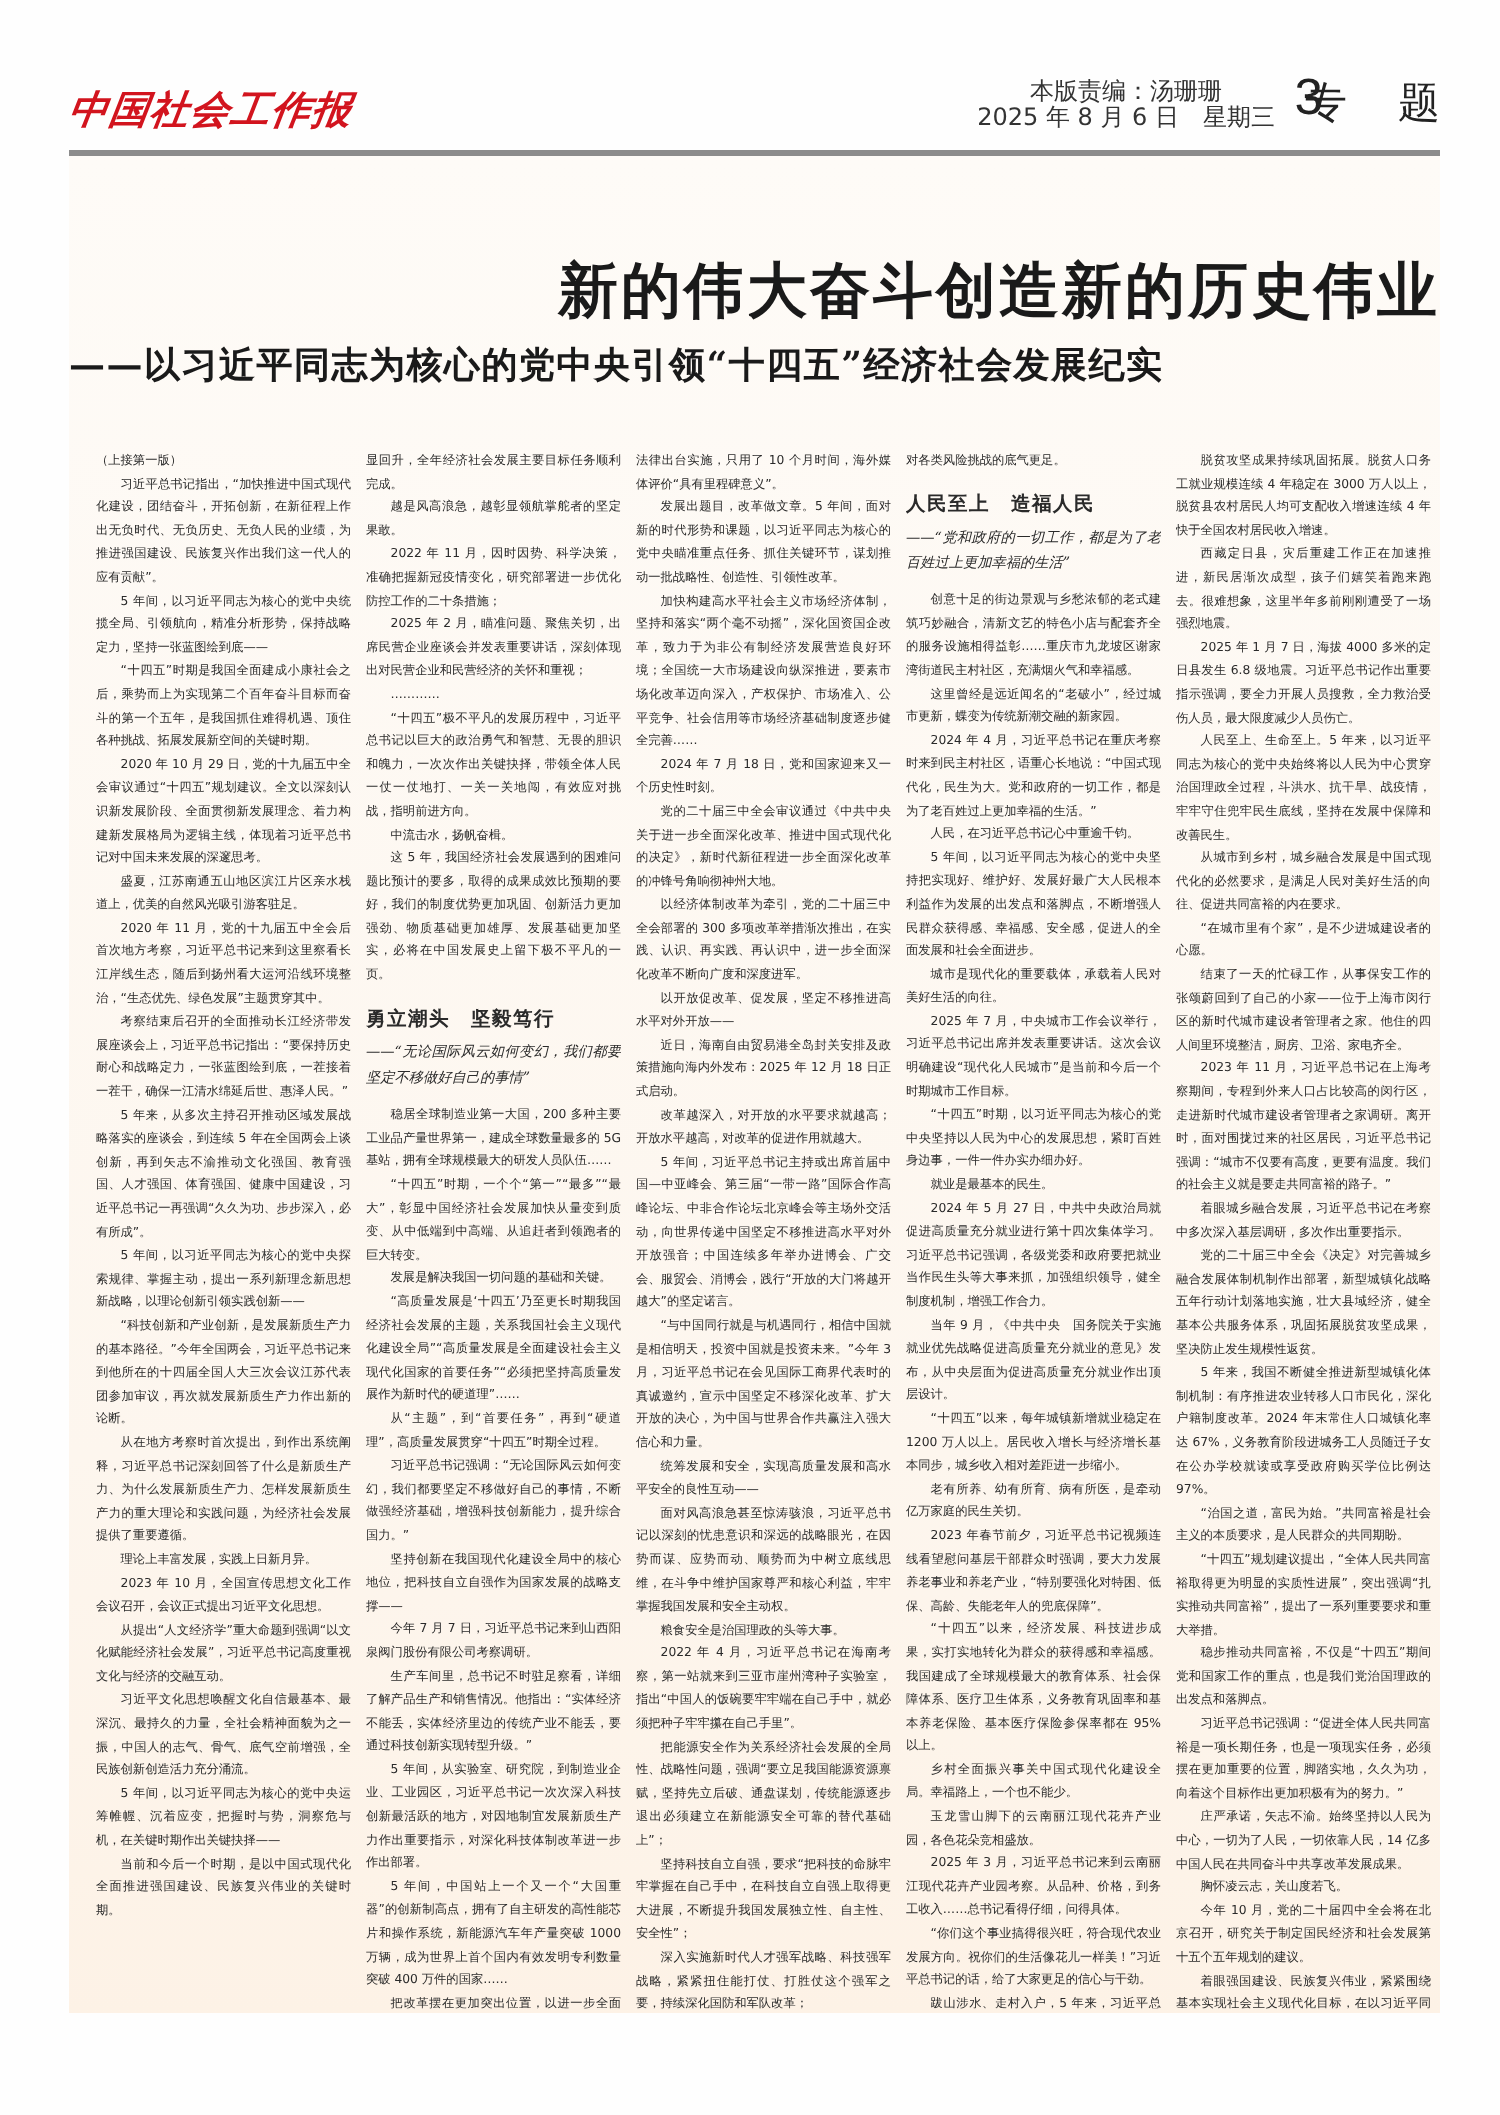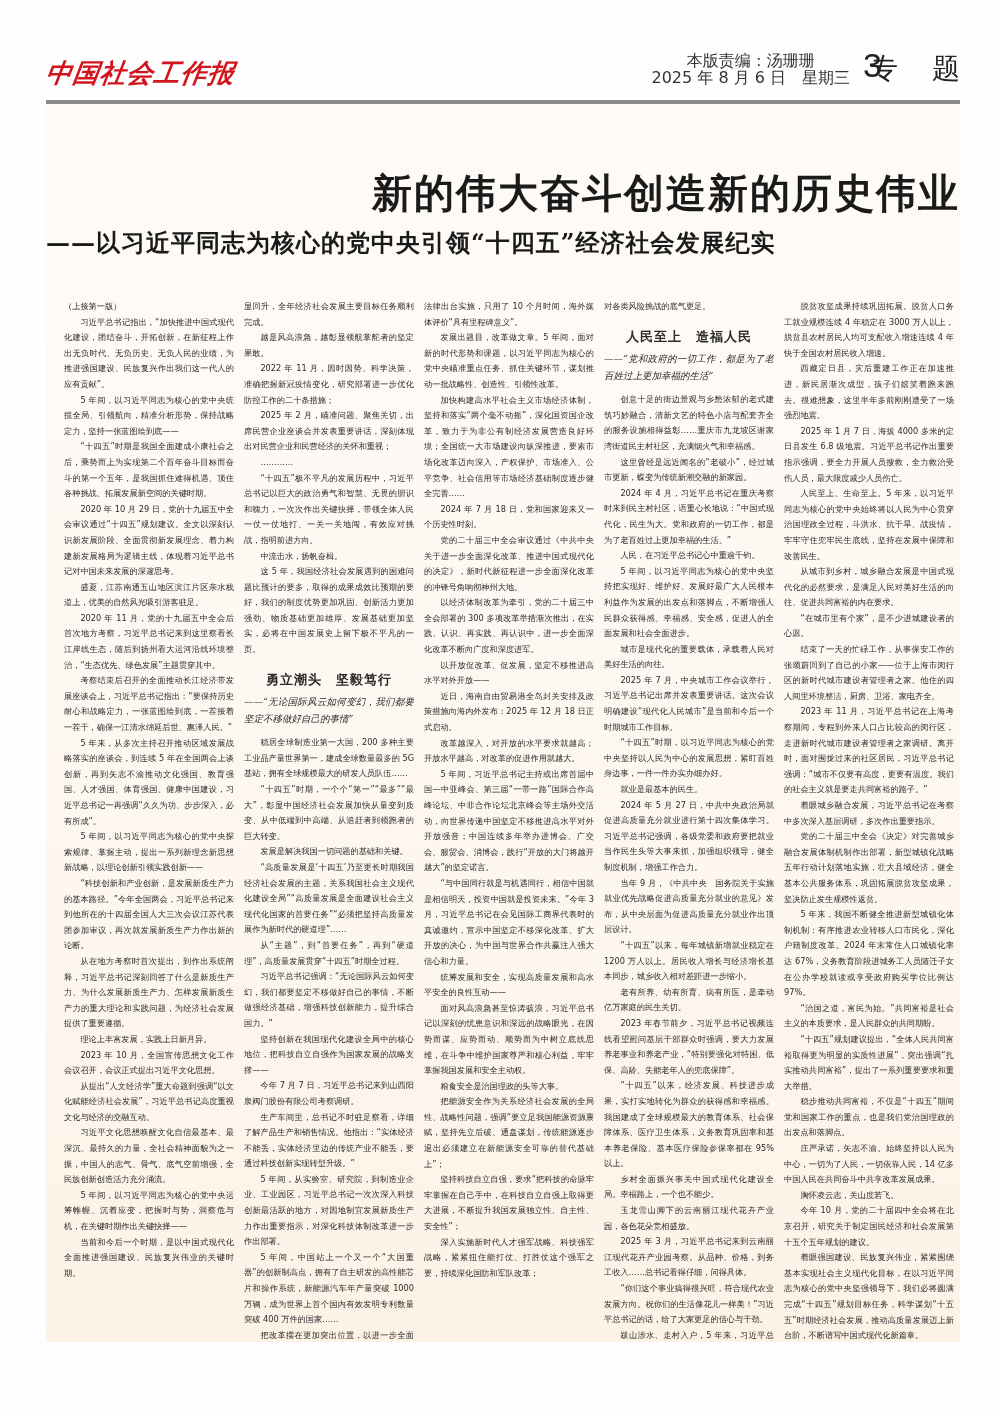--- a/index.html
+++ b/index.html
@@ -12,21 +12,21 @@
   .section-name { position: absolute; right: 0; top: 0; font-size: 28px; color: #222; letter-spacing: 34px; margin-right: -34px; }
   .rule { position: absolute; left: 46px; top: 100px; width: 914px; height: 4px; background: #8c8c8c; }
   .paper { position: absolute; left: 46px; top: 104px; width: 914px; height: 1238px; background: linear-gradient(#fefbf7 0%, #fdf6ee 70%, #fdf2e6 100%); }
   .headline { position: absolute; left: 0; width: 914px; top: 62px; text-align: right; font-size: 40px; font-weight: bold; letter-spacing: 2px; color: #1a1a1a; font-family: "DejaVu Sans", sans-serif; }
   .subhead { position: absolute; left: 0; width: 914px; top: 123px; font-size: 24px; font-weight: bold; font-family: "DejaVu Serif", serif; color: #1a1a1a; letter-spacing: 1px; }
   .columns { position: absolute; left: 18px; top: 195px; width: 890px; height: 1040px; display: flex; gap: 10px; }
   .col { width: 170px; font-size: 8.2px; line-height: 15.6px; color: #2a2a2a; text-align: justify; overflow: hidden; }
   .col p { text-indent: 2em; }
   .col p.noindent { text-indent: 0; }
   .col p.cont { text-indent: 0; }
-  .sec-title { text-align: center; font-size: 13px; font-weight: bold; margin: 14px 0 6px; letter-spacing: 1px; text-indent: 0 !important; }
+  .sec-title { font-size: 13px; font-weight: bold; margin: 14px 0 6px; letter-spacing: 1px; text-indent: 0 !important; }
   .sec-quote { font-family: "DejaVu Serif", serif; font-style: italic; font-size: 9.5px; line-height: 17px; text-indent: 0 !important; margin-bottom: 8px; }
 </style>
 </head>
 <body>
 
 <div class="masthead">
   <div class="logo">中国社会工作报</div>
   <div class="meta">
     <div>本版责编：汤珊珊</div>
     <div>2025 年 8 月 6 日　星期三</div>
@@ -92,20 +92,21 @@
         <p>党的二十届三中全会审议通过《中共中央关于进一步全面深化改革、推进中国式现代化的决定》，新时代新征程进一步全面深化改革的冲锋号角响彻神州大地。</p>
         <p>以经济体制改革为牵引，党的二十届三中全会部署的 300 多项改革举措渐次推出，在实践、认识、再实践、再认识中，进一步全面深化改革不断向广度和深度进军。</p>
         <p>以开放促改革、促发展，坚定不移推进高水平对外开放——</p>
         <p>近日，海南自由贸易港全岛封关安排及政策措施向海内外发布：2025 年 12 月 18 日正式启动。</p>
         <p>改革越深入，对开放的水平要求就越高；开放水平越高，对改革的促进作用就越大。</p>
         <p>5 年间，习近平总书记主持或出席首届中国—中亚峰会、第三届“一带一路”国际合作高峰论坛、中非合作论坛北京峰会等主场外交活动，向世界传递中国坚定不移推进高水平对外开放强音；中国连续多年举办进博会、广交会、服贸会、消博会，践行“开放的大门将越开越大”的坚定诺言。</p>
         <p>“与中国同行就是与机遇同行，相信中国就是相信明天，投资中国就是投资未来。”今年 3 月，习近平总书记在会见国际工商界代表时的真诚邀约，宣示中国坚定不移深化改革、扩大开放的决心，为中国与世界合作共赢注入强大信心和力量。</p>
         <p>统筹发展和安全，实现高质量发展和高水平安全的良性互动——</p>
         <p>面对风高浪急甚至惊涛骇浪，习近平总书记以深刻的忧患意识和深远的战略眼光，在因势而谋、应势而动、顺势而为中树立底线思维，在斗争中维护国家尊严和核心利益，牢牢掌握我国发展和安全主动权。</p>
         <p>粮食安全是治国理政的头等大事。</p>
+        <p>2022 年 4 月，习近平总书记在海南考察，第一站就来到三亚市崖州湾种子实验室，指出“中国人的饭碗要牢牢端在自己手中，就必须把种子牢牢攥在自己手里”。</p>
         <p>把能源安全作为关系经济社会发展的全局性、战略性问题，强调“要立足我国能源资源禀赋，坚持先立后破、通盘谋划，传统能源逐步退出必须建立在新能源安全可靠的替代基础上”；</p>
         <p>坚持科技自立自强，要求“把科技的命脉牢牢掌握在自己手中，在科技自立自强上取得更大进展，不断提升我国发展独立性、自主性、安全性”；</p>
         <p>深入实施新时代人才强军战略、科技强军战略，紧紧扭住能打仗、打胜仗这个强军之要，持续深化国防和军队改革；</p>
       </div>
       <div class="col">
         <p class="cont">对各类风险挑战的底气更足。</p>
         <div class="sec-title">人民至上　造福人民</div>
         <div class="sec-quote">——“党和政府的一切工作，都是为了老百姓过上更加幸福的生活”</div>
         <p>创意十足的街边景观与乡愁浓郁的老式建筑巧妙融合，清新文艺的特色小店与配套齐全的服务设施相得益彰……重庆市九龙坡区谢家湾街道民主村社区，充满烟火气和幸福感。</p>
         <p>这里曾经是远近闻名的“老破小”，经过城市更新，蝶变为传统新潮交融的新家园。</p>
@@ -136,19 +137,20 @@
         <p>从城市到乡村，城乡融合发展是中国式现代化的必然要求，是满足人民对美好生活的向往、促进共同富裕的内在要求。</p>
         <p>“在城市里有个家”，是不少进城建设者的心愿。</p>
         <p>结束了一天的忙碌工作，从事保安工作的张颂蔚回到了自己的小家——位于上海市闵行区的新时代城市建设者管理者之家。他住的四人间里环境整洁，厨房、卫浴、家电齐全。</p>
         <p>2023 年 11 月，习近平总书记在上海考察期间，专程到外来人口占比较高的闵行区，走进新时代城市建设者管理者之家调研。离开时，面对围拢过来的社区居民，习近平总书记强调：“城市不仅要有高度，更要有温度。我们的社会主义就是要走共同富裕的路子。”</p>
         <p>着眼城乡融合发展，习近平总书记在考察中多次深入基层调研，多次作出重要指示。</p>
         <p>党的二十届三中全会《决定》对完善城乡融合发展体制机制作出部署，新型城镇化战略五年行动计划落地实施，壮大县域经济，健全基本公共服务体系，巩固拓展脱贫攻坚成果，坚决防止发生规模性返贫。</p>
         <p>5 年来，我国不断健全推进新型城镇化体制机制：有序推进农业转移人口市民化，深化户籍制度改革。2024 年末常住人口城镇化率达 67%，义务教育阶段进城务工人员随迁子女在公办学校就读或享受政府购买学位比例达 97%。</p>
         <p>“治国之道，富民为始。”共同富裕是社会主义的本质要求，是人民群众的共同期盼。</p>
         <p>“十四五”规划建议提出，“全体人民共同富裕取得更为明显的实质性进展”，突出强调“扎实推动共同富裕”，提出了一系列重要要求和重大举措。</p>
         <p>稳步推动共同富裕，不仅是“十四五”期间党和国家工作的重点，也是我们党治国理政的出发点和落脚点。</p>
+        <p>习近平总书记强调：“促进全体人民共同富裕是一项长期任务，也是一项现实任务，必须摆在更加重要的位置，脚踏实地，久久为功，向着这个目标作出更加积极有为的努力。”</p>
         <p>庄严承诺，矢志不渝。始终坚持以人民为中心，一切为了人民，一切依靠人民，14 亿多中国人民在共同奋斗中共享改革发展成果。</p>
         <p>胸怀凌云志，关山度若飞。</p>
         <p>今年 10 月，党的二十届四中全会将在北京召开，研究关于制定国民经济和社会发展第十五个五年规划的建议。</p>
         <p>着眼强国建设、民族复兴伟业，紧紧围绕基本实现社会主义现代化目标，在以习近平同志为核心的党中央坚强领导下，我们必将圆满完成“十四五”规划目标任务，科学谋划“十五五”时期经济社会发展，推动高质量发展迈上新台阶，不断谱写中国式现代化新篇章。</p>
       </div>
     </div>
 </div>
 
 </body></html>

